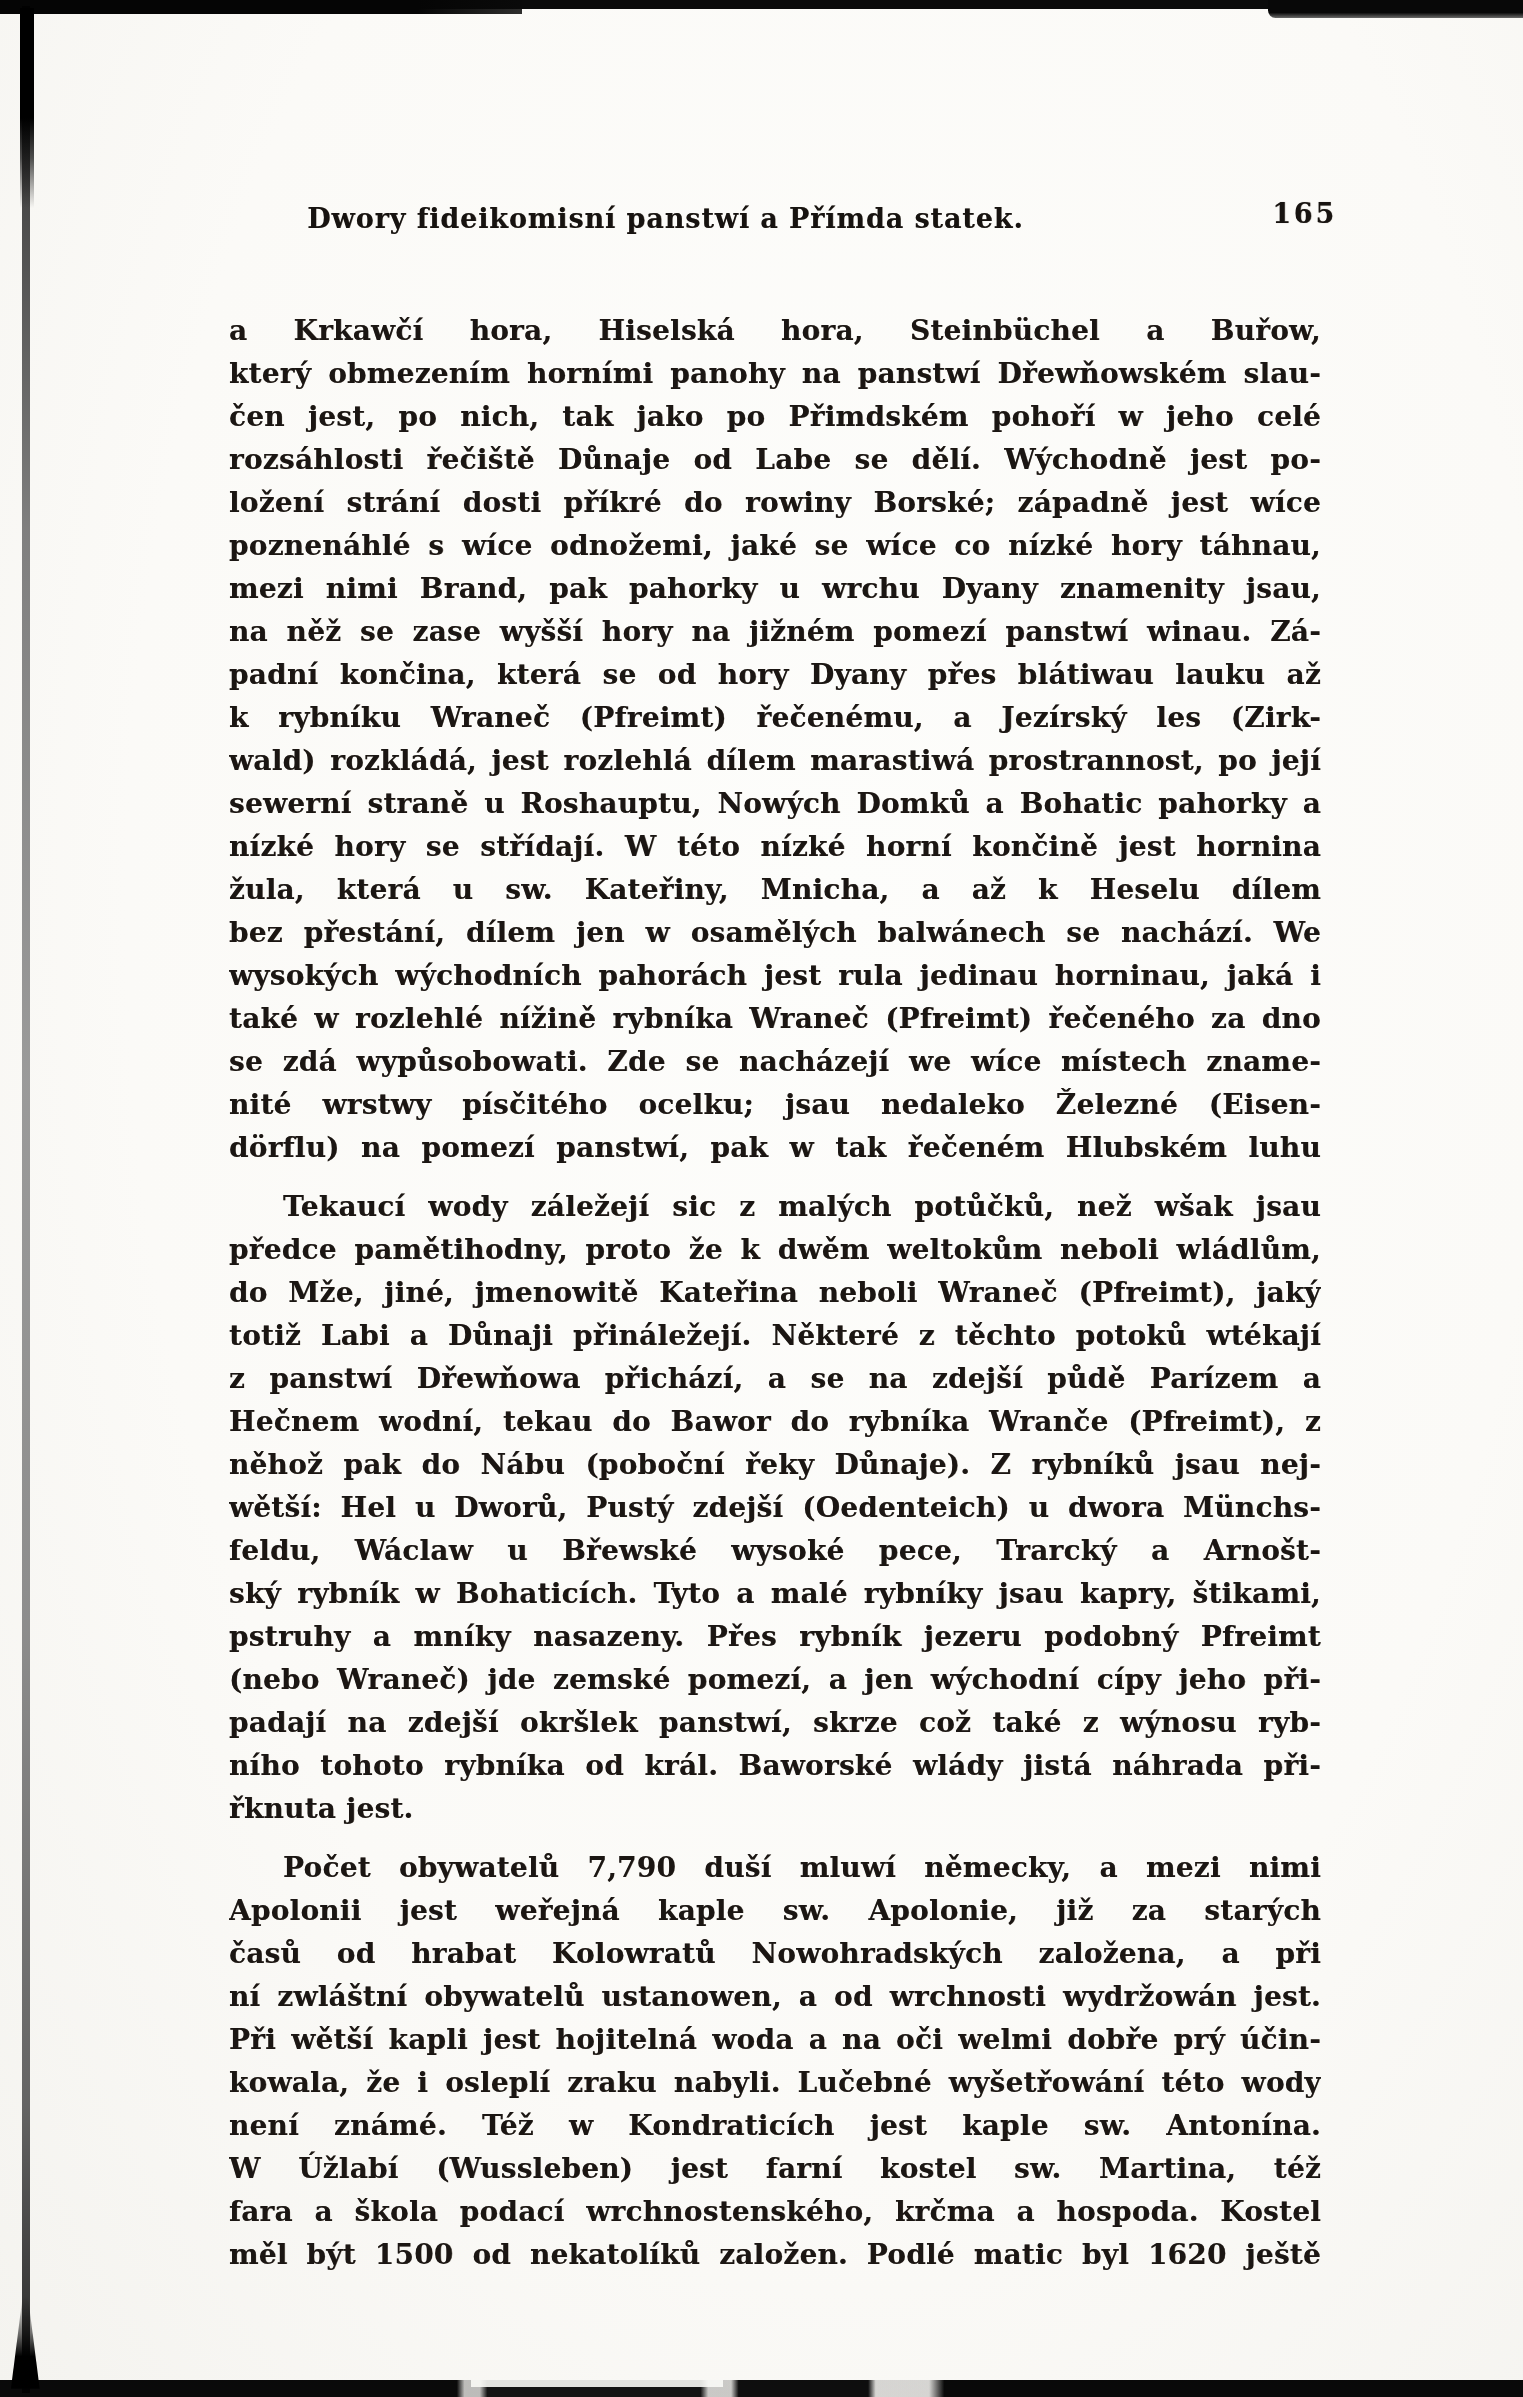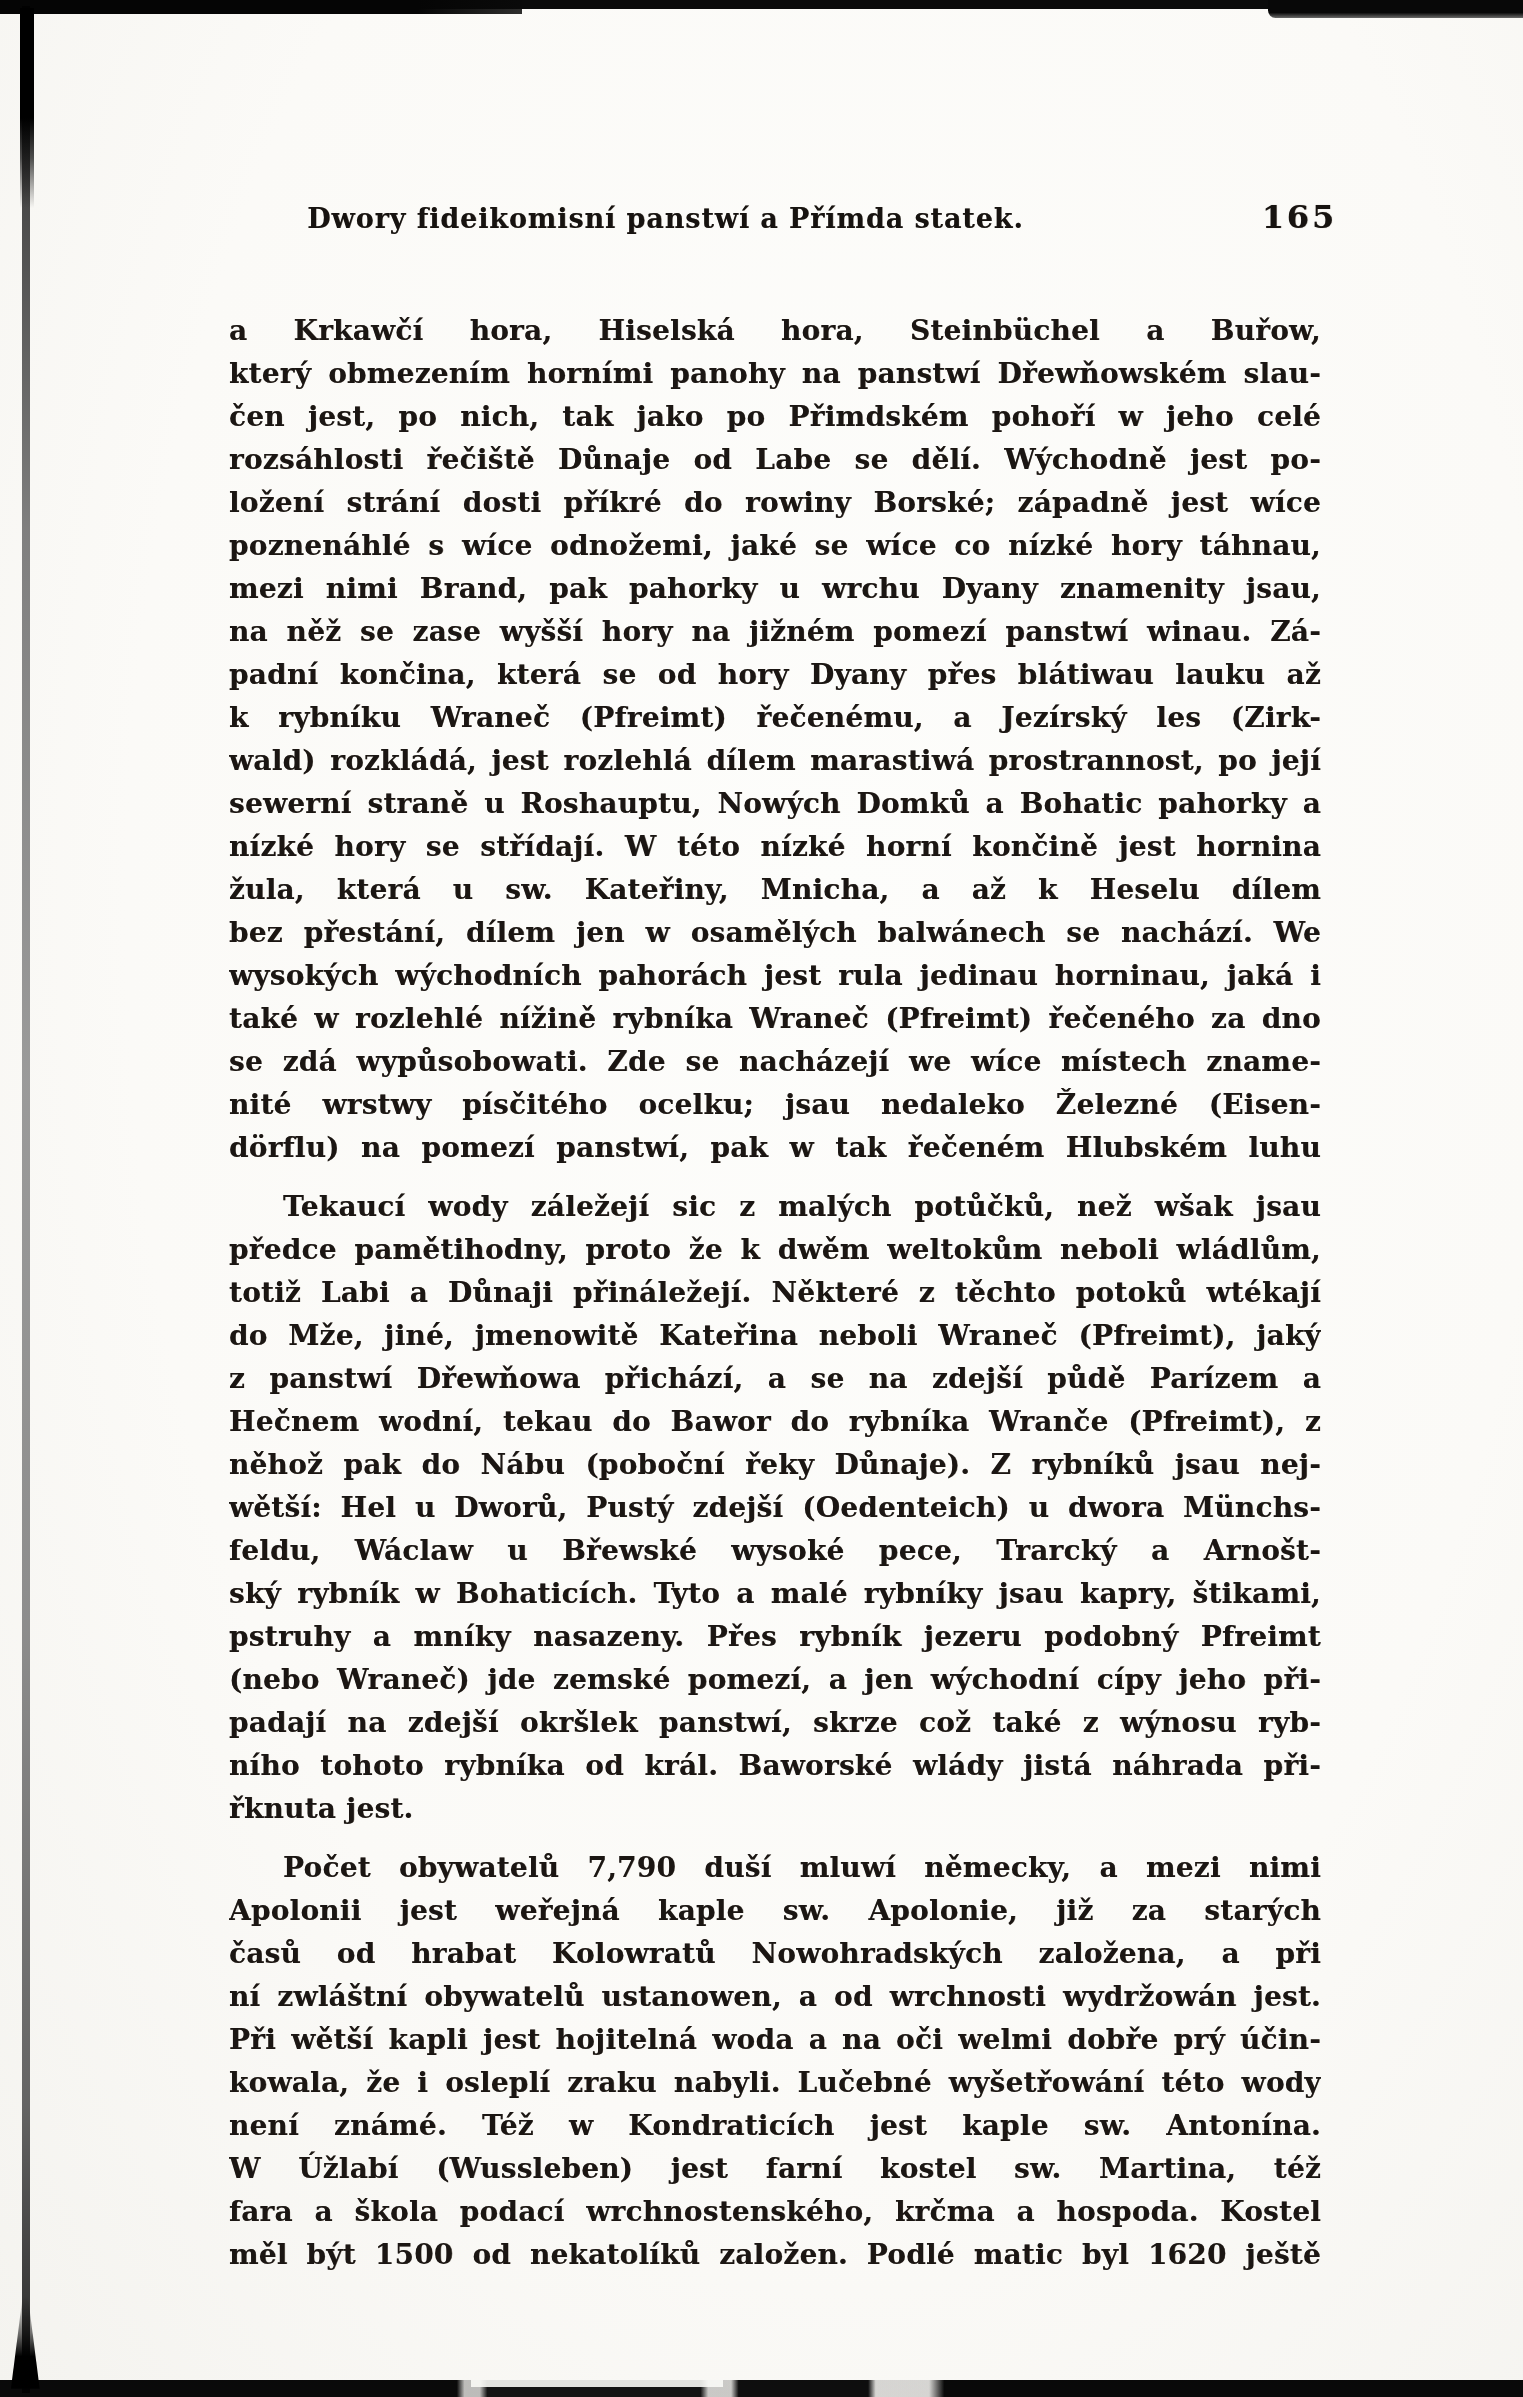--- a/index.html
+++ b/index.html
@@ -65,21 +65,21 @@
     color: #171310;
   }
   .head-title {
     position: absolute; left: 75px; width: 755px; top: 1.9px;
     text-align: center;
     font-size: 27px; font-weight: 700; letter-spacing: 0.9px;
     text-shadow: 0.3px 0.3px 0.6px rgba(35,25,12,0.5);
   }
   .folio {
     position: absolute; right: 0; top: -2.8px;
-    font-size: 32px; font-weight: 700; letter-spacing: 2.8px;
+    font-size: 27px; font-weight: 700; letter-spacing: 2.8px;
     text-shadow: 0.4px 0.4px 0.7px rgba(35,25,12,0.55);
   }
   
   .text-block {
     position: absolute; left: 213px; top: 293px; width: 1124px;
     color: #1b1613;
     font-size: 28px; font-weight: 700;
     text-shadow: 0.3px 0.3px 0.6px rgba(38,26,12,0.5);
     letter-spacing: 0.2px;
   }
@@ -131,22 +131,22 @@
         <div class="line">bez přestání, dílem jen w osamělých balwánech se nachází. We</div>
         <div class="line">wysokých wýchodních pahorách jest rula jedinau horninau, jaká i</div>
         <div class="line">také w rozlehlé nížině rybníka Wraneč (Pfreimt) řečeného za dno</div>
         <div class="line">se zdá wypůsobowati. Zde se nacházejí we wíce místech zname-</div>
         <div class="line">nité wrstwy písčitého ocelku; jsau nedaleko Železné (Eisen-</div>
         <div class="line">dörflu) na pomezí panstwí, pak w tak řečeném Hlubském luhu</div>
       </div>
       <div class="para">
         <div class="line indent">Tekaucí wody záležejí sic z malých potůčků, než wšak jsau</div>
         <div class="line">předce pamětihodny, proto že k dwěm weltokům neboli wládlům,</div>
+        <div class="line">do Mže, jiné, jmenowitě Kateřina neboli Wraneč (Pfreimt), jaký</div>
         <div class="line">totiž Labi a Důnaji přináležejí. Některé z těchto potoků wtékají</div>
-        <div class="line">do Mže, jiné, jmenowitě Kateřina neboli Wraneč (Pfreimt), jaký</div>
         <div class="line">z panstwí Dřewňowa přichází, a se na zdejší půdě Parízem a</div>
         <div class="line">Hečnem wodní, tekau do Bawor do rybníka Wranče (Pfreimt), z</div>
         <div class="line">něhož pak do Nábu (poboční řeky Důnaje). Z rybníků jsau nej-</div>
         <div class="line">wětší: Hel u Dworů, Pustý zdejší (Oedenteich) u dwora Münchs-</div>
         <div class="line">feldu, Wáclaw u Břewské wysoké pece, Trarcký a Arnošt-</div>
         <div class="line">ský rybník w Bohaticích. Tyto a malé rybníky jsau kapry, štikami,</div>
         <div class="line">pstruhy a mníky nasazeny. Přes rybník jezeru podobný Pfreimt</div>
         <div class="line">(nebo Wraneč) jde zemské pomezí, a jen wýchodní cípy jeho při-</div>
         <div class="line">padají na zdejší okršlek panstwí, skrze což také z wýnosu ryb-</div>
         <div class="line">ního tohoto rybníka od král. Baworské wlády jistá náhrada při-</div>

